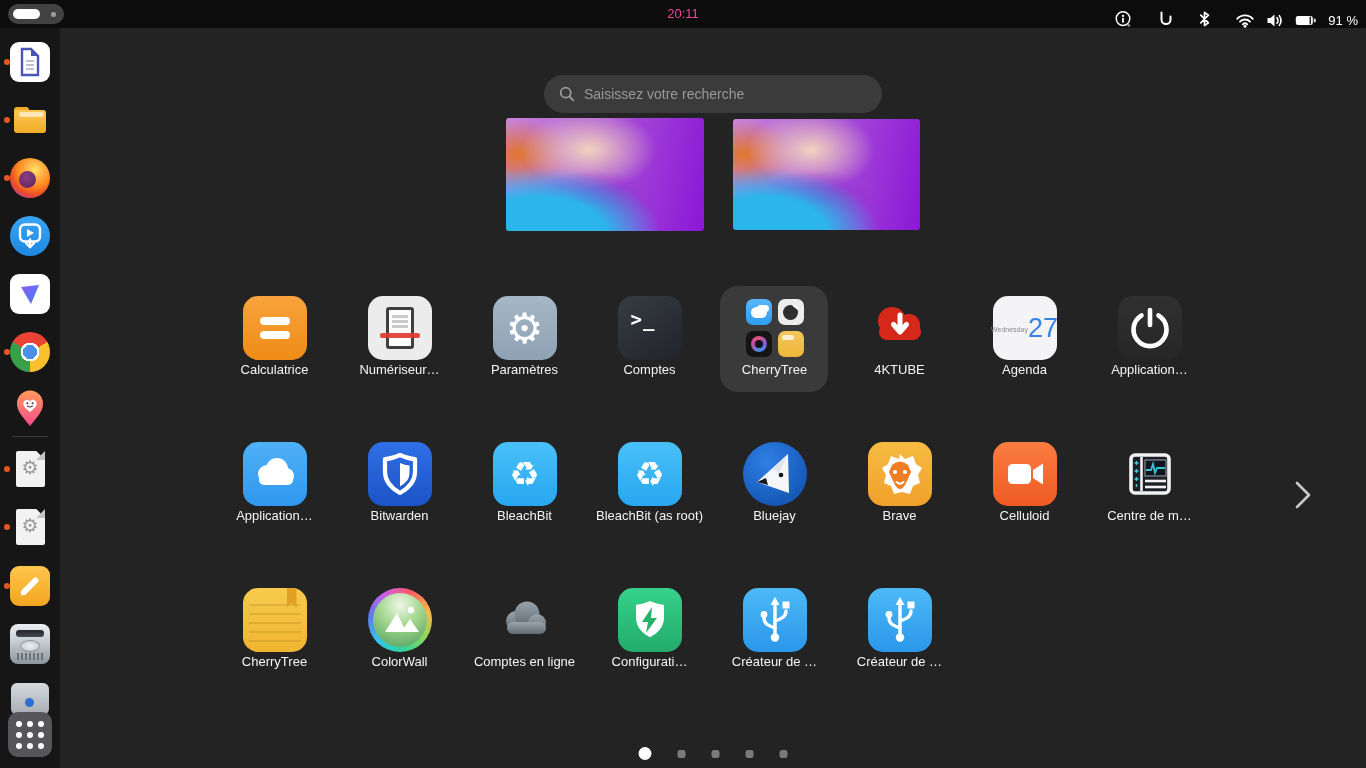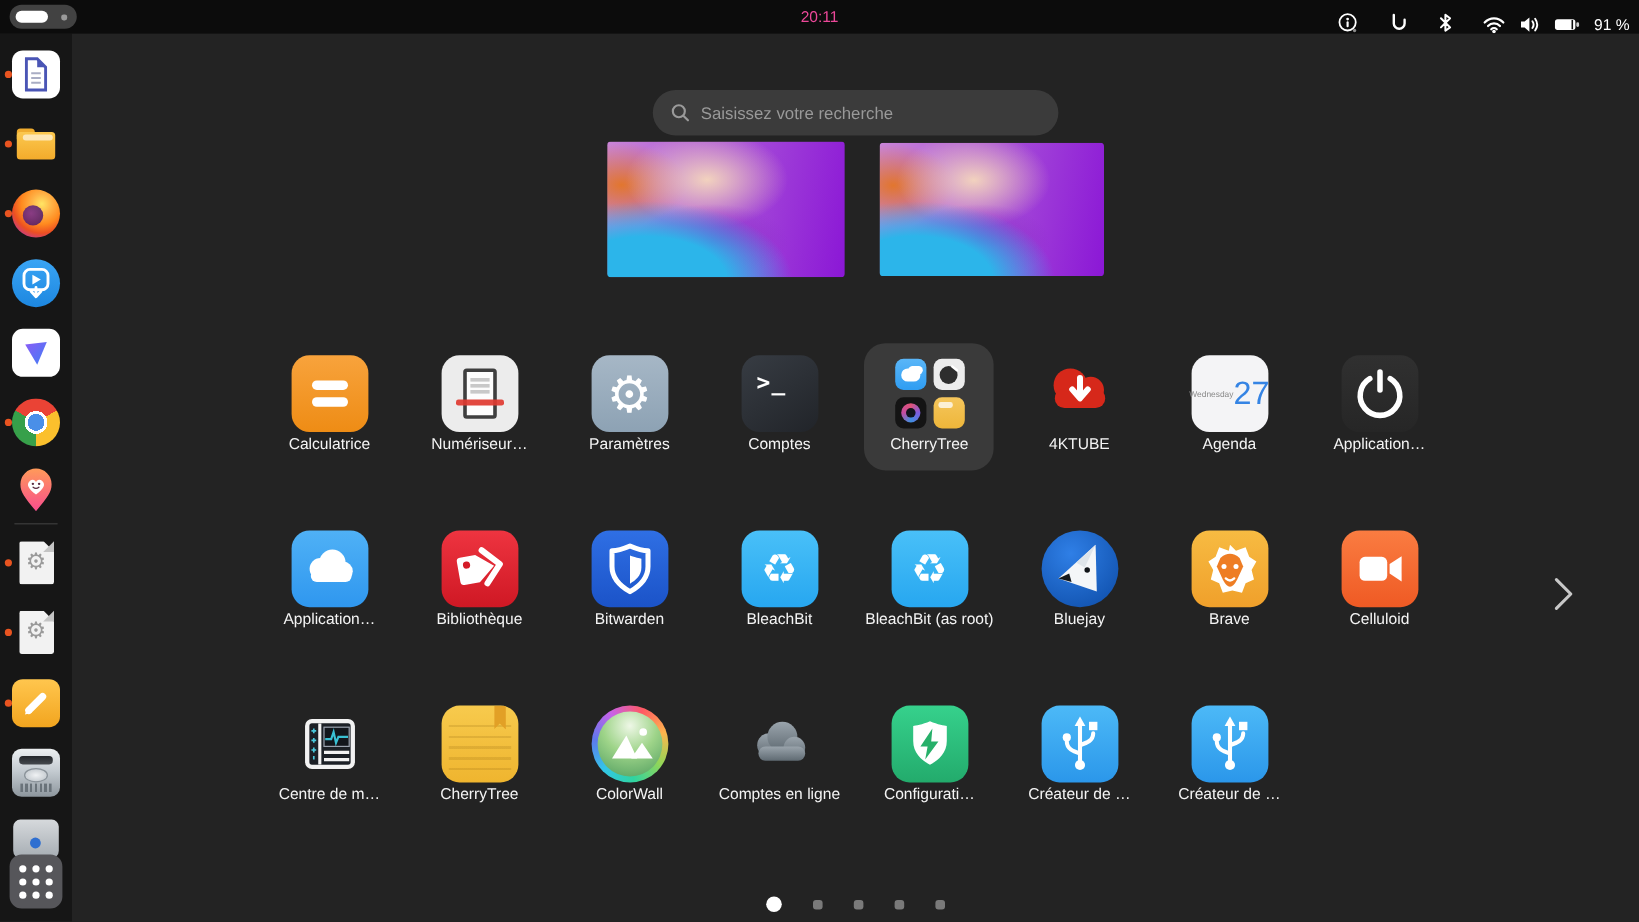--- a/index.html
+++ b/index.html
@@ -398,32 +398,20 @@
             <circle cx="24" cy="32" r="9" fill="#fff"></circle>
             <circle cx="34" cy="27" r="11" fill="#fff"></circle>
             <circle cx="43" cy="34" r="8" fill="#fff"></circle>
             <rect x="16" y="33" width="34" height="10" rx="5" fill="#fff"></rect>
           </svg>
       </div>
       <div class="label">Application…</div>
     </div>
 
 
-    <div class="cell">
-      <div class="icon i-tags">
-        <svg viewBox="0 0 64 64">
-            <g transform="rotate(-10 32 32)">
-              <path d="M36 17 l13 14 -13 14" stroke="#fff" stroke-width="5" fill="none" stroke-linecap="round" stroke-linejoin="round"></path>
-              <path d="M17 20 h13 l14 11.5 -14 11.5 h-13 q-3 0 -3 -3 v-17 q0 -3 3 -3 z" fill="#fff"></path>
-              <circle cx="21.5" cy="27" r="3" fill="#d41c28"></circle>
-            </g>
-          </svg>
-      </div>
-      <div class="label">Bibliothèque</div>
-    </div>
 
     <div class="cell">
       <div class="icon i-bitwarden">
         <svg viewBox="0 0 64 64">
             <path d="M32 13 c7 3 13 4 15 4 v13 c0 11 -8 17 -15 21 c-7 -4 -15 -10 -15 -21 v-13 c2 0 8 -1 15 -4 z" fill="none" stroke="#fff" stroke-width="4.2" stroke-linejoin="round"></path>
             <path d="M32 21 c4.5 1.8 8 2.4 9.5 2.6 v7.4 c0 7 -5 10.8 -9.5 13.4 z" fill="#fff"></path>
           </svg>
       </div>
       <div class="label">Bitwarden</div>
     </div>

